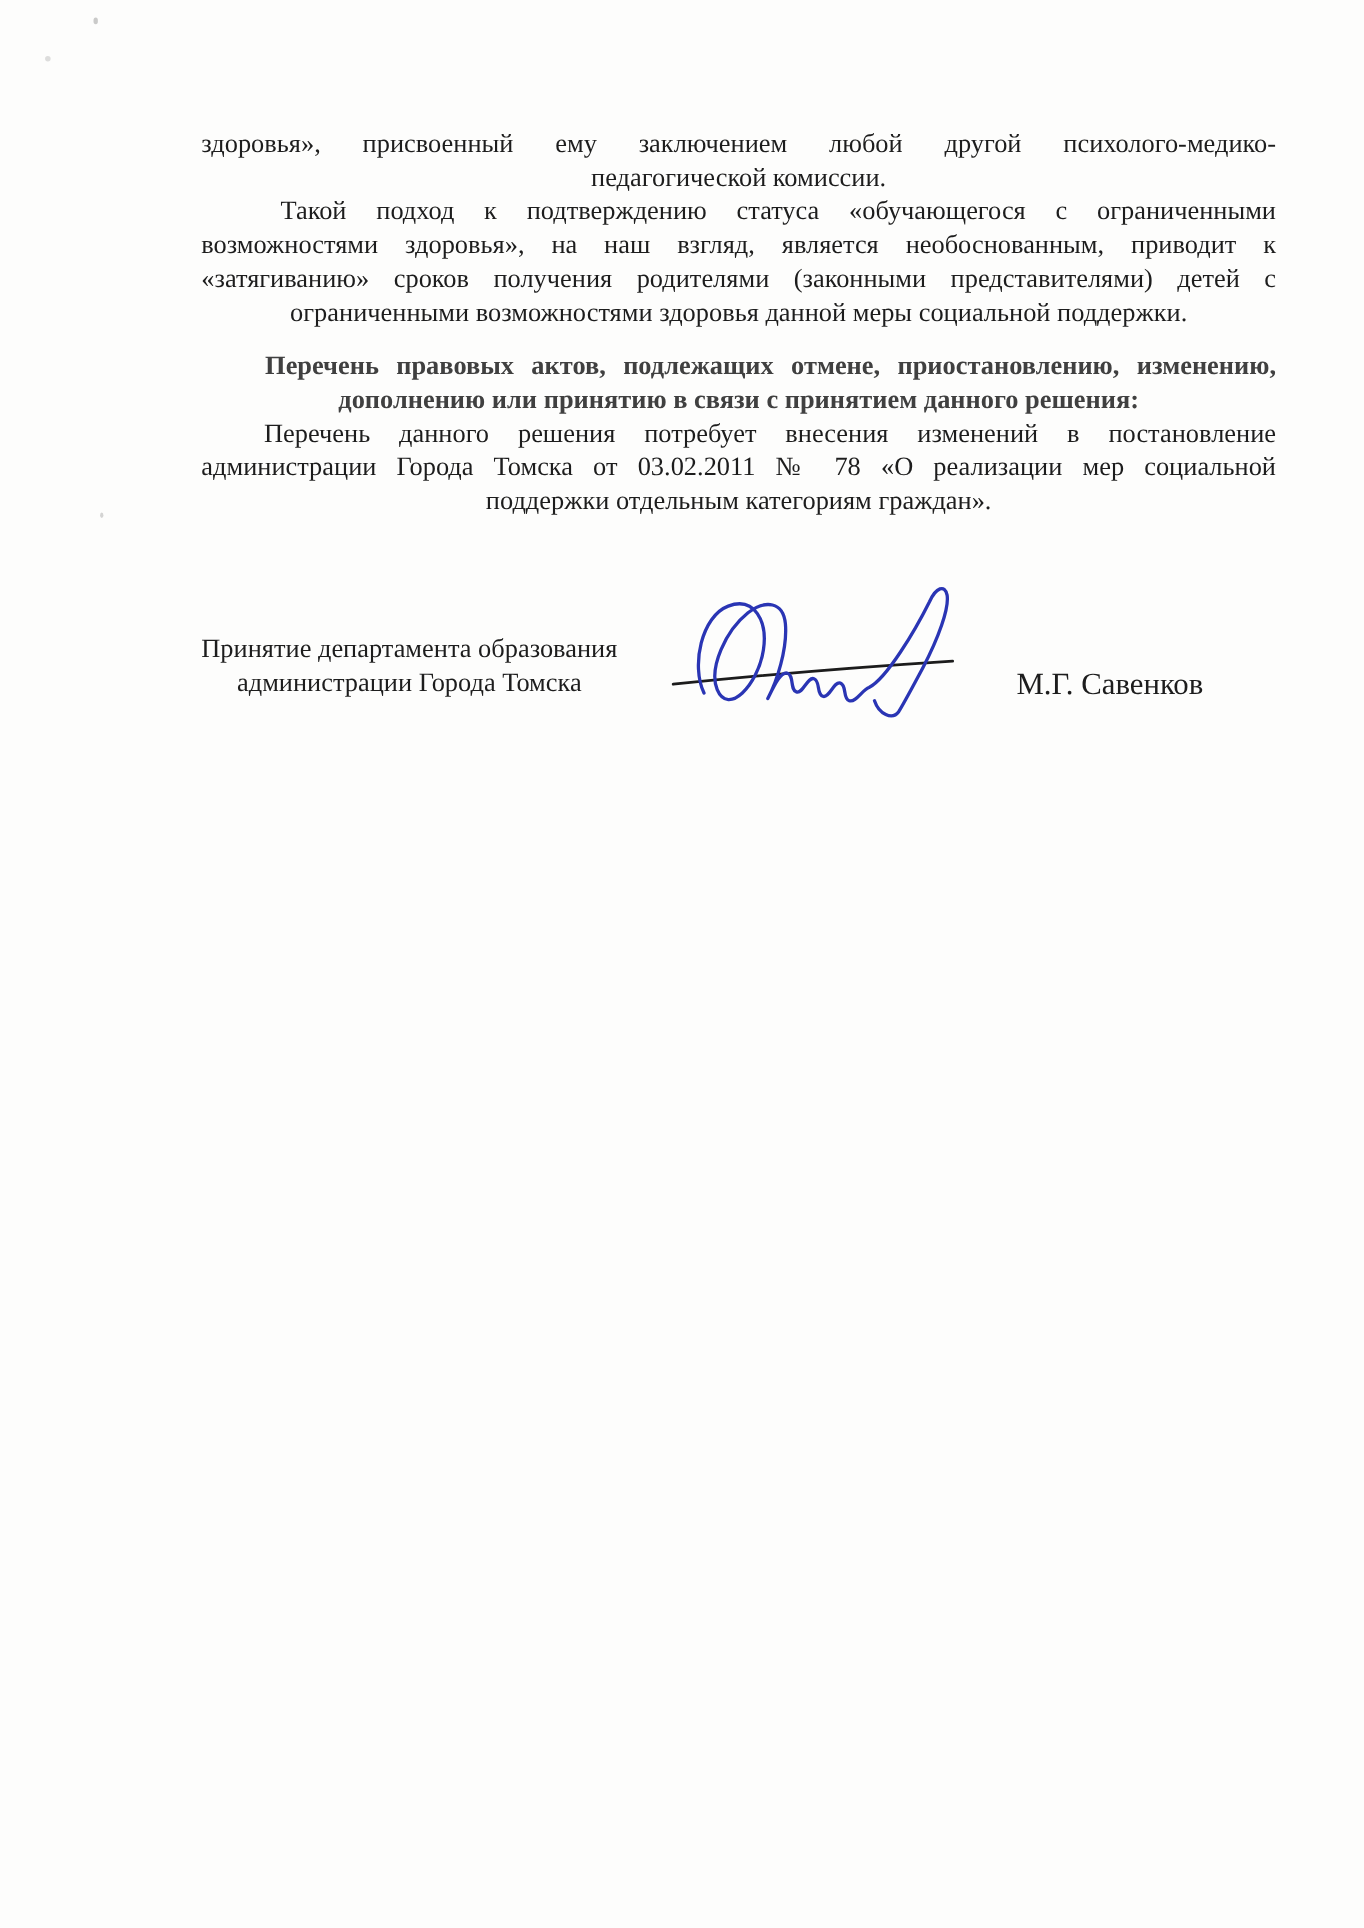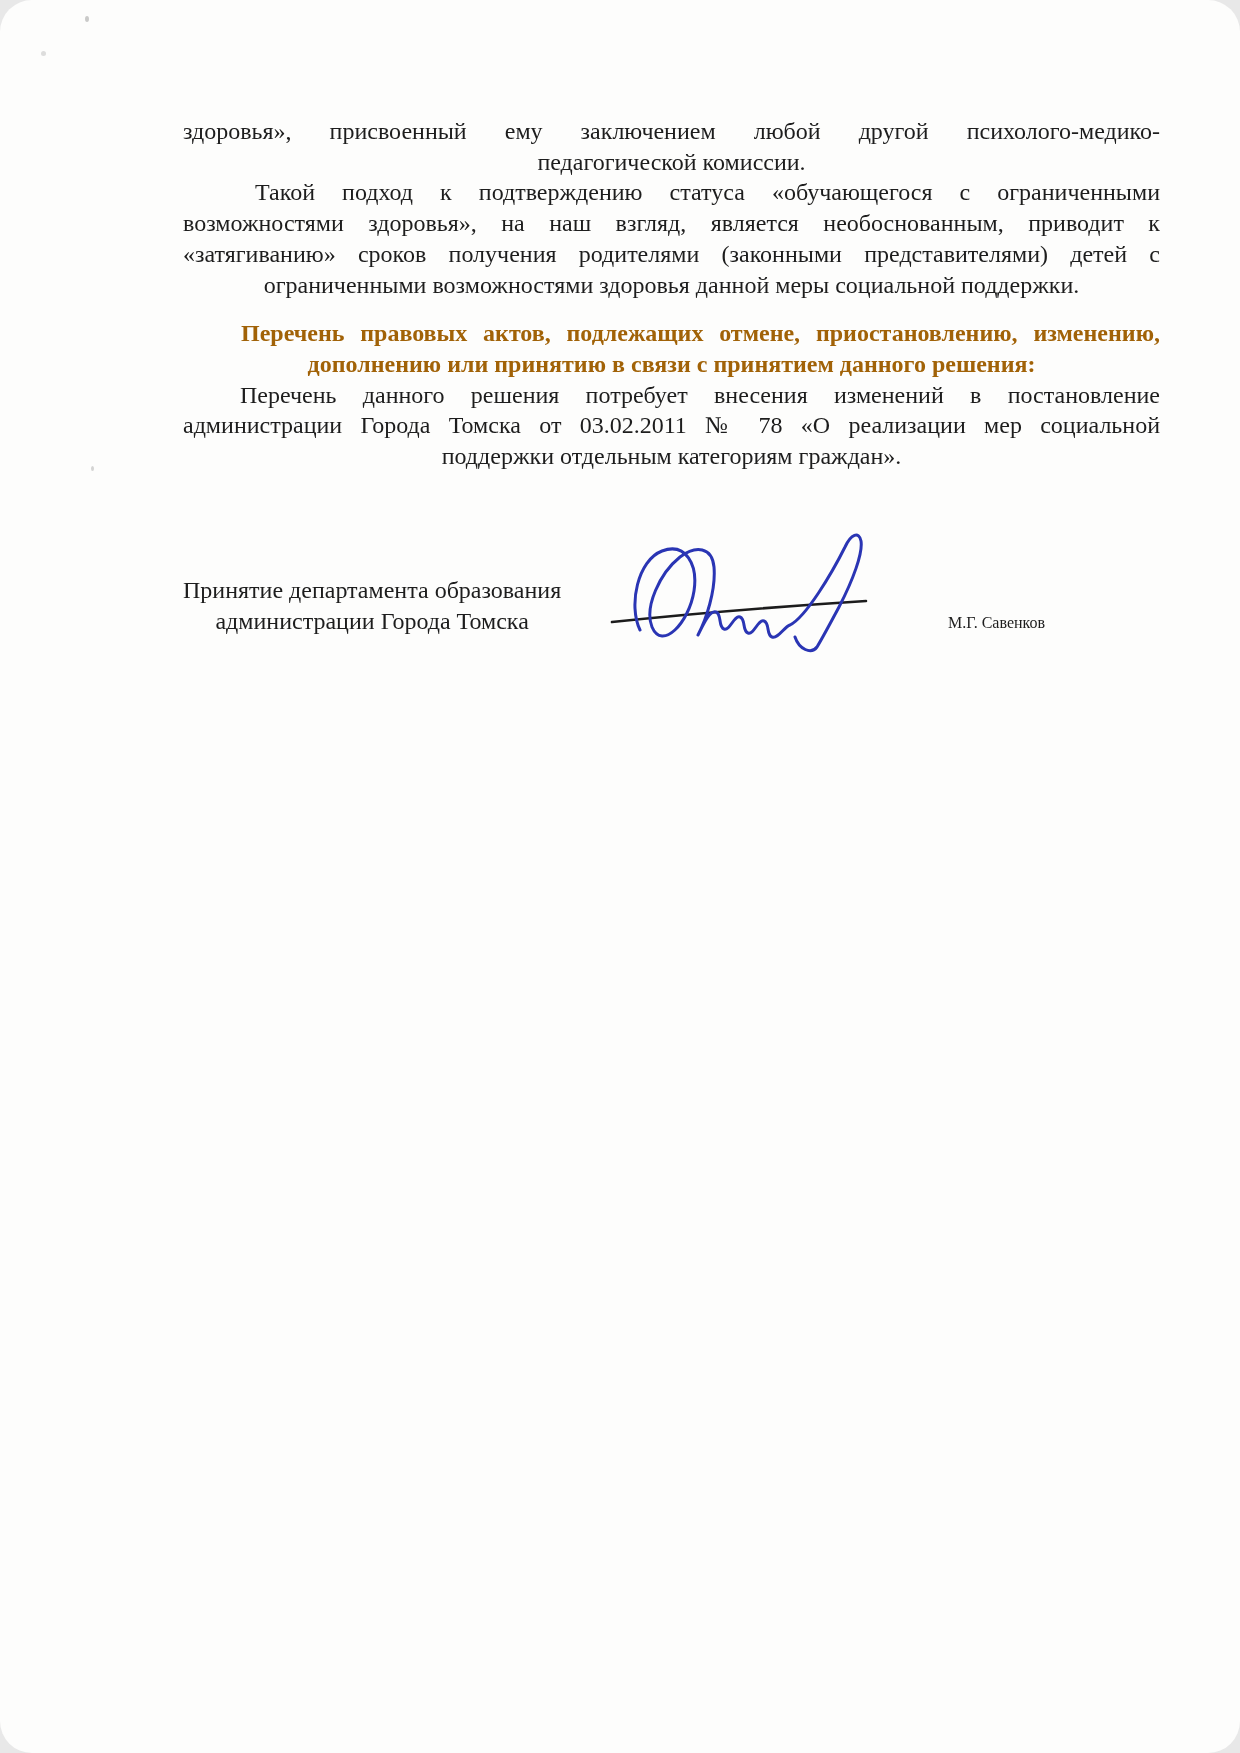--- a/index.html
+++ b/index.html
@@ -9,54 +9,53 @@
   }
   .page {
     position: relative;
     width: 1240px;
     height: 1753px;
     margin: 0 auto;
     background: #fdfdfc;
     overflow: hidden;
     font-family: "Liberation Serif", "DejaVu Serif", serif;
     color: #1d1d1d;
-    border-radius: 32px;
   }
   .doc-body {
     position: absolute;
     left: 183px;
     top: 116px;
     width: 977px;
     font-size: 24px;
     line-height: 30.7px;
   }
   .para { margin: 0; }
   .line {
     min-height: 30.7px;
     text-align: center;
   }
   .line.just {
     text-align: justify;
     text-align-last: justify;
   }
-  .para.bold .line { font-weight: 700; color: #a16207; }
+  .para.bold .line { font-weight: 700; color: #404040; }
   
   .sig-title {
     position: absolute;
     left: 183px;
     top: 575px;
     font-size: 24px;
     line-height: 30.7px;
     white-space: nowrap;
   }
   .sig-name {
     position: absolute;
-    left: 948px;
+    left: 924px;
     top: 608px;
-    font-size: 16px;
+    font-size: 28px;
     line-height: 30.7px;
     white-space: nowrap;
   }
   .sig-svg {
     position: absolute;
     left: 538px;
     top: 450px;
     width: 350px;
     height: 215px;
   }

